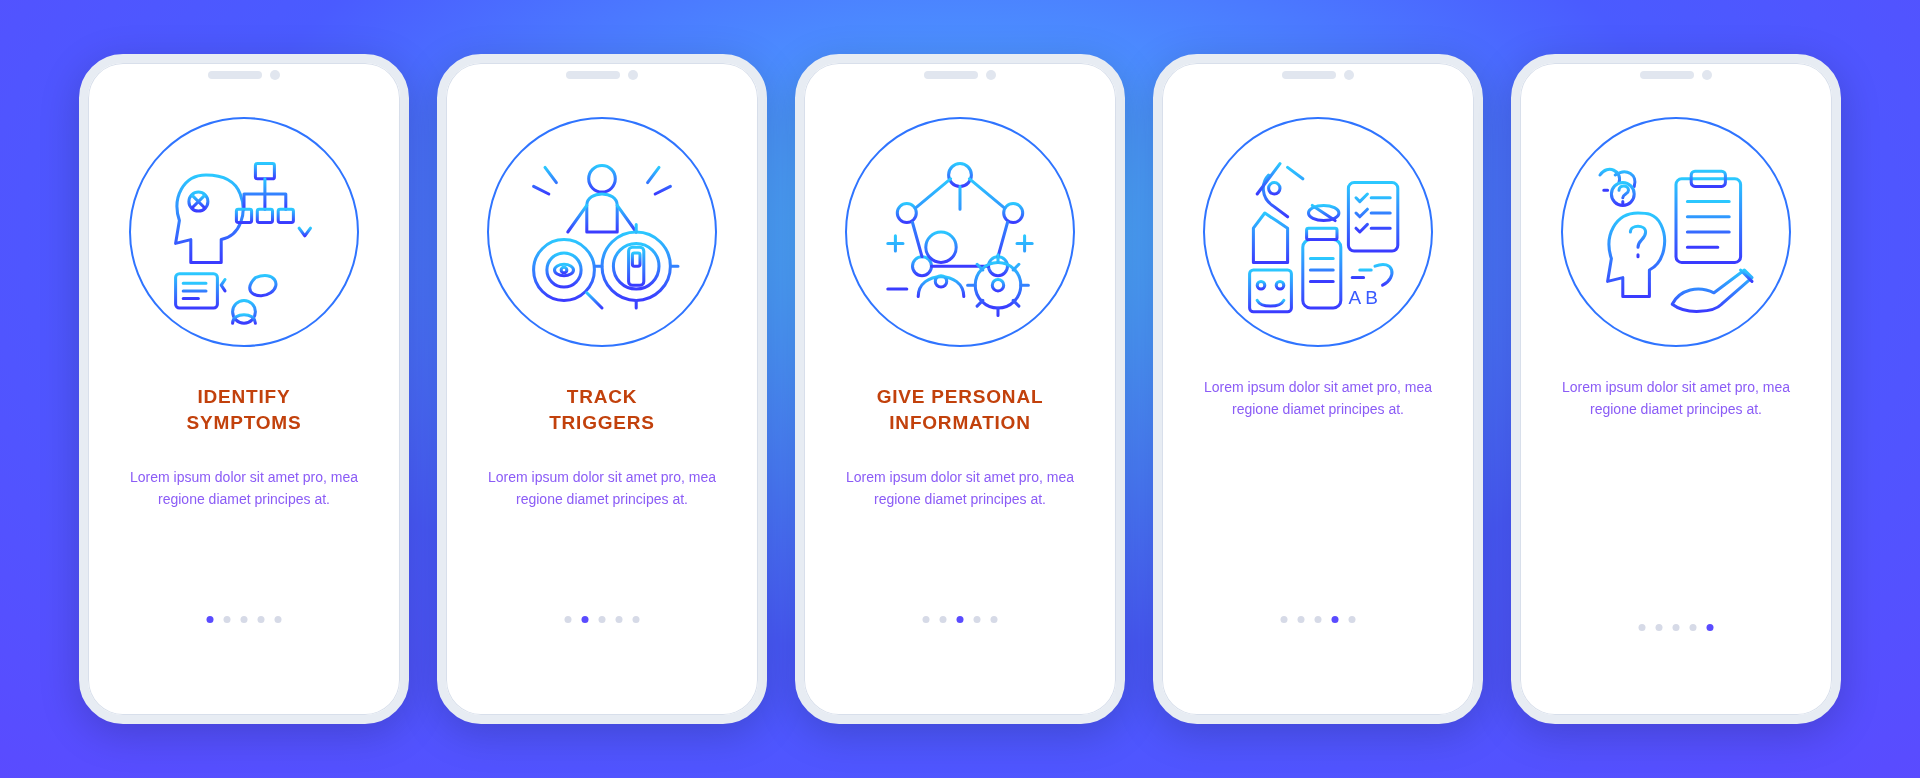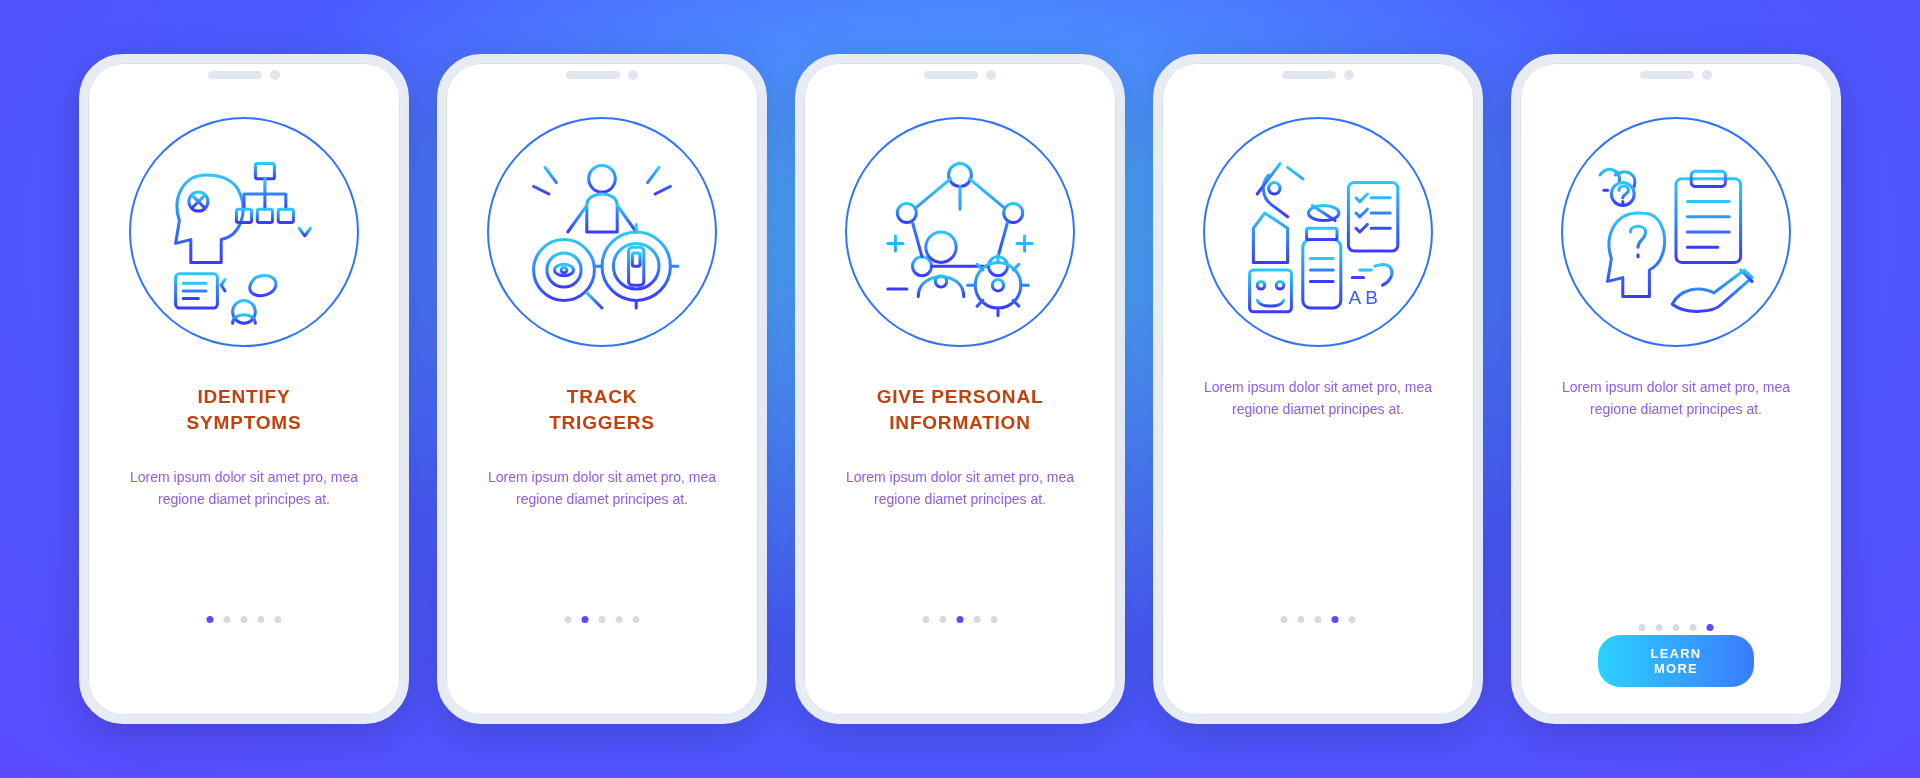--- a/index.html
+++ b/index.html
@@ -278,14 +278,13 @@
     </svg>
   </div>
   <div class="desc">Lorem ipsum dolor sit amet pro, mea regione diamet principes at.</div>
   <div class="dots" style="bottom:84px">
     <span class="dot"></span>
     <span class="dot"></span>
     <span class="dot"></span>
     <span class="dot"></span>
     <span class="dot active"></span>
   </div>
-  <button class="cta">LEARN MORE</button>
 </div>
 
 </body></html>

